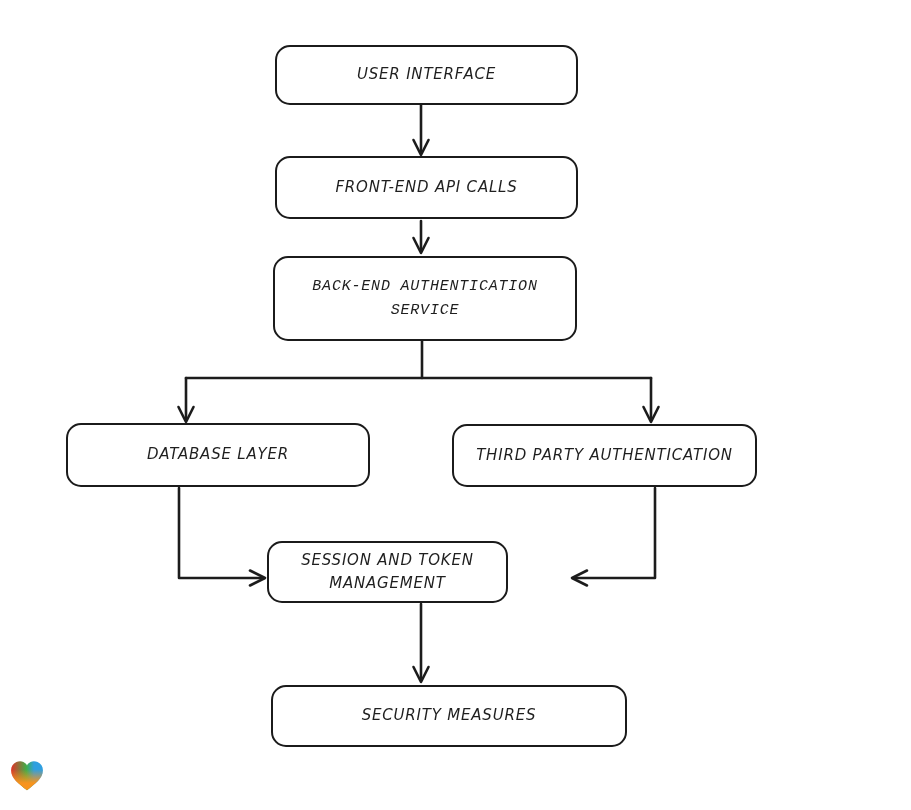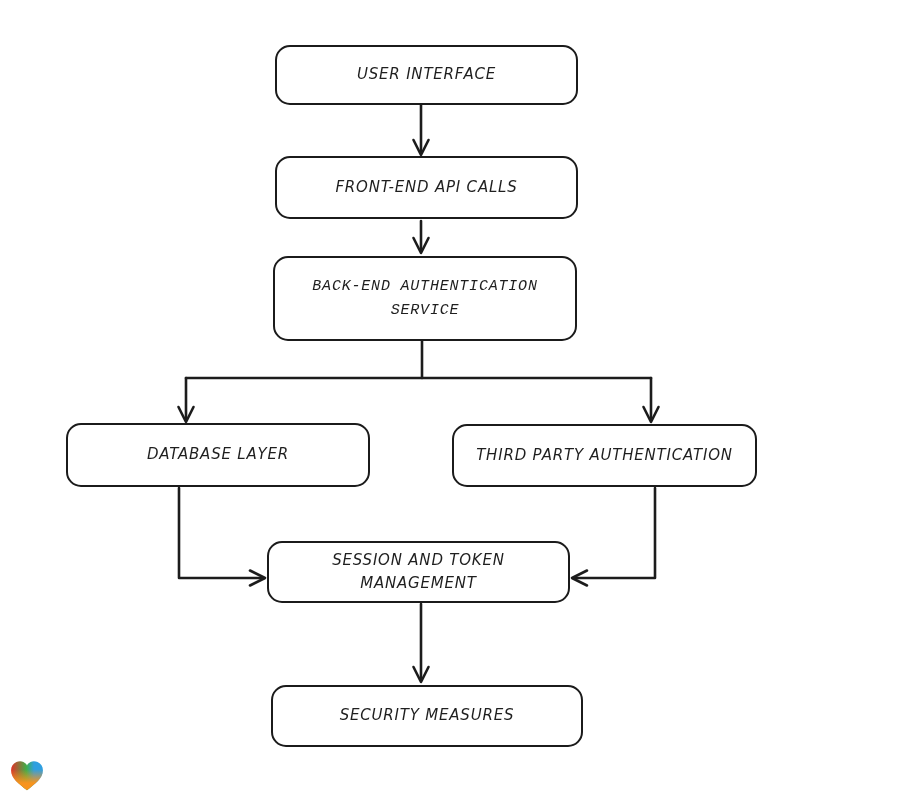--- a/index.html
+++ b/index.html
@@ -35,22 +35,22 @@
     letter-spacing: 0.8px;
     line-height: 1.55;
     color: #1f1f1f;
     display: inline-block;
   }
   .n1 { left: 275px; top: 45px;  width: 303px; height: 60px; }
   .n2 { left: 275px; top: 156px; width: 303px; height: 63px; }
   .n3 { left: 273px; top: 256px; width: 304px; height: 85px; }
   .n4 { left: 66px;  top: 423px; width: 304px; height: 64px; }
   .n5 { left: 452px; top: 424px; width: 305px; height: 63px; }
-  .n6 { left: 267px; top: 541px; width: 303px; height: 62px; align-items: center; }
-  .n7 { left: 271px; top: 685px; width: 312px; height: 62px; }
+  .n6 { left: 267px; top: 541px; width: 241px; height: 62px; align-items: center; }
+  .n7 { left: 271px; top: 685px; width: 356px; height: 62px; }
   .n3 .label { max-width: 240px; font-family: Liberation Mono, monospace; }
   .n6 .label { max-width: 195px; }
   .brand-logo {
     position: absolute;
     left: 10px;
     top: 760px;
     width: 34px;
     height: 32px;
     z-index: 3;
     cursor: pointer;

